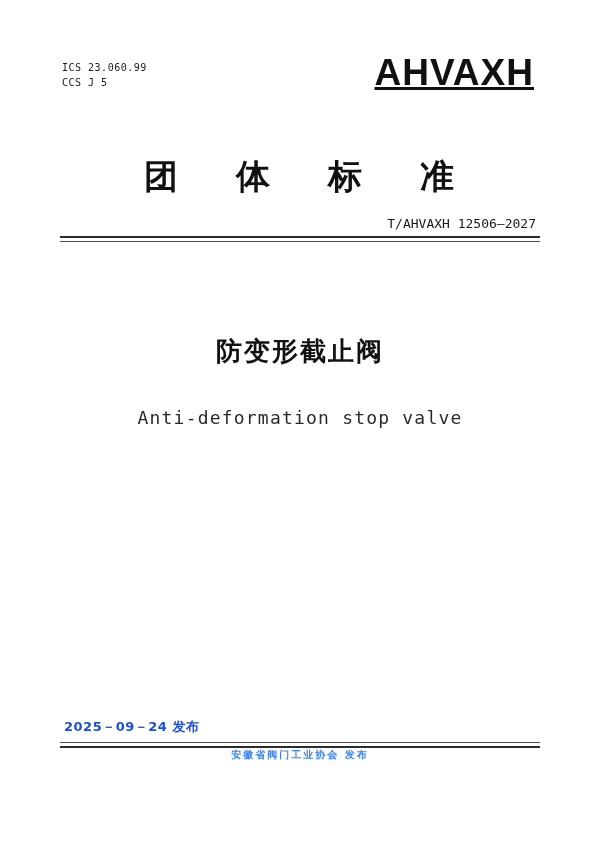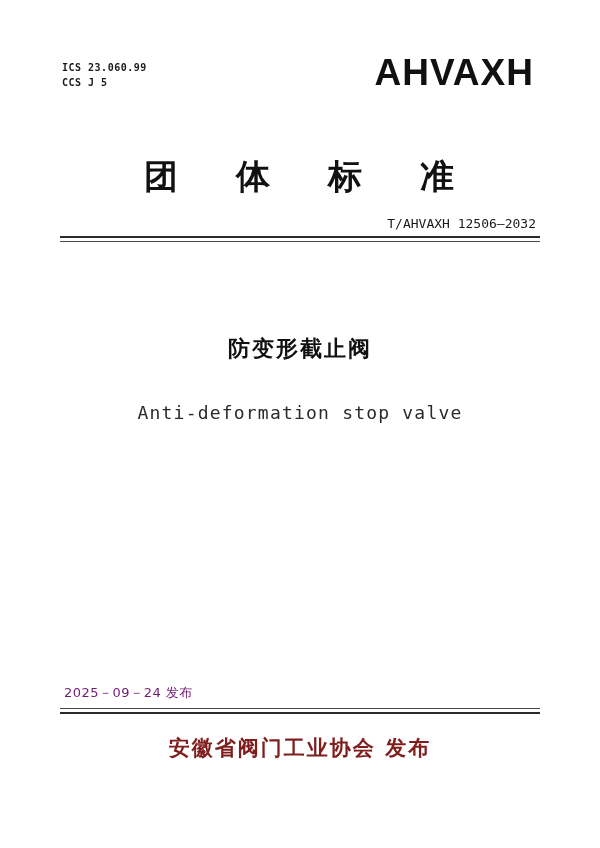--- a/index.html
+++ b/index.html
@@ -35,31 +35,31 @@
   }
   .ics-block {
     position: absolute;
     left: 2px;
     top: 20px;
     font-family: "DejaVu Sans Mono", monospace;
     font-size: 10px;
     line-height: 15px;
     color: #1a1a1a;
     letter-spacing: 0.5px;
-    font-weight: bold;
   }
   .brand {
     position: absolute;
     right: 6px;
     top: 12px;
     font-family: "Liberation Sans", sans-serif;
     font-weight: bold;
     font-size: 37px;
     letter-spacing: 1px;
     color: #111111;
+    text-decoration: underline;
   }
 
   
   .bigtitle {
     margin-top: 14px;
     display: flex;
     justify-content: center;
     gap: 56px;
     font-family: "DejaVu Sans", "Liberation Sans", sans-serif;
     font-weight: bold;
@@ -89,21 +89,21 @@
   }
 
   
   .center-zone {
     margin-top: 92px;
     text-align: center;
   }
   .cn-title {
     font-family: "DejaVu Sans", "Liberation Sans", sans-serif;
     font-weight: bold;
-    font-size: 22px;
+    font-size: 26px;
     letter-spacing: 2px;
     color: #111111;
   }
   .en-title {
     margin-top: 38px;
     font-family: "DejaVu Sans Mono", monospace;
     font-size: 18px;
     letter-spacing: 1.2px;
     color: #2a2a2a;
   }
@@ -112,44 +112,43 @@
   .footer {
     position: absolute;
     left: 0;
     right: 0;
     bottom: 38px;
   }
   .dates {
     display: flex;
     justify-content: space-between;
     font-family: "DejaVu Sans", "Liberation Sans", sans-serif;
-    font-weight: normal;
+    font-weight: bold;
     font-size: 13px;
-    color: #701a75;
+    color: #1d4ed8;
     padding: 0 4px 6px 4px;
     letter-spacing: 0.5px;
     gap: 15px;
   }
   .footer-rule-thin {
     border-top: 1px solid #4a4a4a;
     height: 0;
   }
   .footer-rule-thick {
     border-top: 2px solid #2b2b2b;
     height: 0;
     margin-top: 3px;
   }
   .publisher {
-    margin-top: 20px;
     text-align: center;
     font-family: "DejaVu Sans", "Liberation Sans", sans-serif;
     font-weight: bold;
-    font-size: 21px;
+    font-size: 10px;
     letter-spacing: 2px;
-    color: #7f1d1d;
+    color: #3b82f6;
   }
 </style>
 </head>
 <body>
 
 <div class="page">
   <div class="sheet">
 
     <div class="header-row">
       <div class="ics-block">
@@ -159,21 +158,21 @@
       <div class="brand">AHVAXH</div>
     </div>
 
     <div class="bigtitle">
       <span>团</span>
       <span>体</span>
       <span>标</span>
       <span>准</span>
     </div>
 
-    <div class="std-num-wrap">T/AHVAXH 12506—2032</div>
+    <div class="std-num-wrap">T/AHVAXH 12506—2027</div>
     <div class="rule-thick"></div>
     <div class="rule-thin"></div>
 
     <div class="center-zone">
       <div class="cn-title">防变形截止阀</div>
       <div class="en-title">Anti-deformation stop valve</div>
     </div>
 
     <div class="footer">
       <div class="dates">

